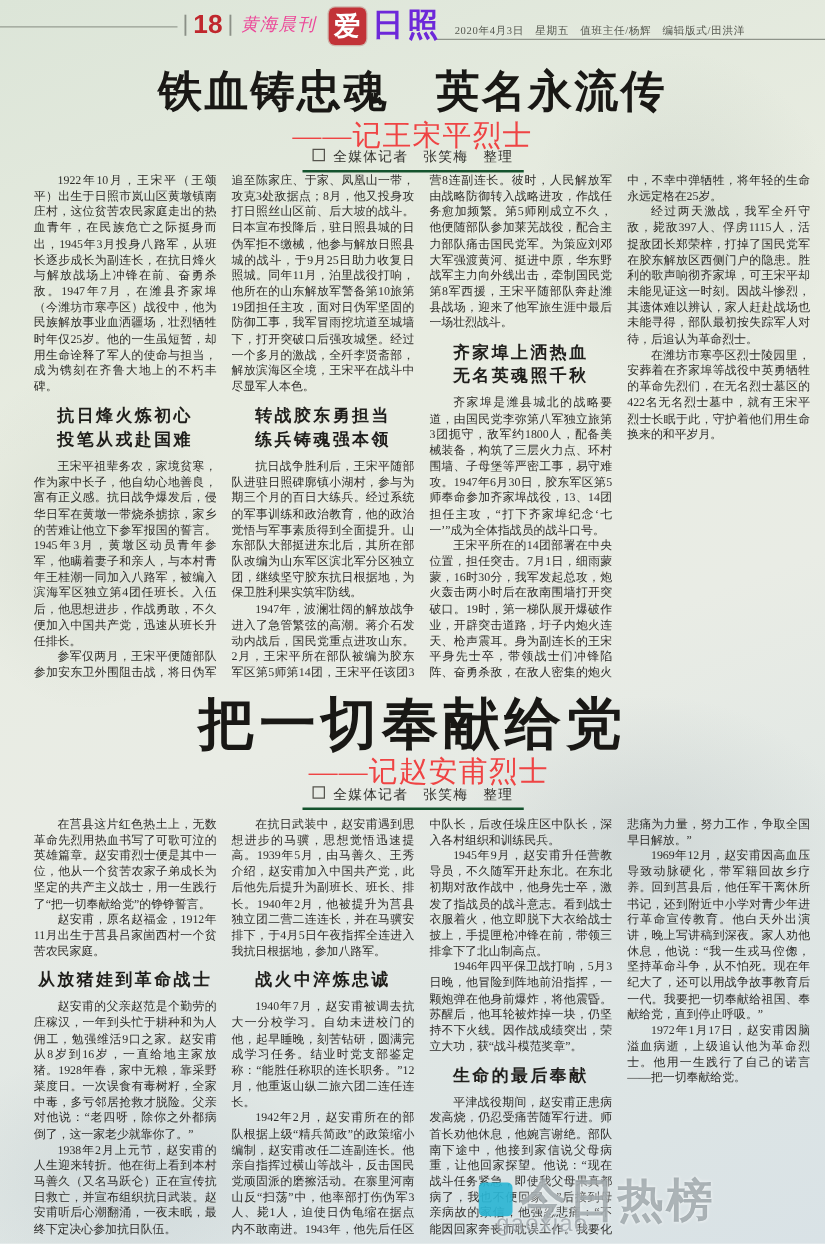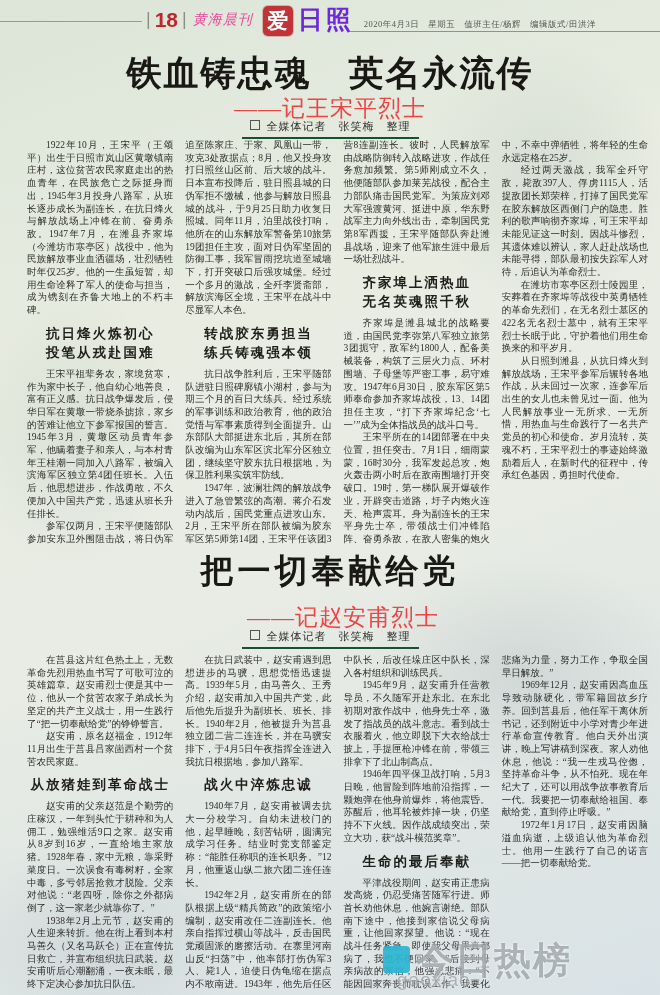--- a/index.html
+++ b/index.html
@@ -24,21 +24,21 @@
   .edition{color:#ec4899;font-size:14px;font-weight:normal;font-style:italic;letter-spacing:1px;margin:0 6px 0 2px;}
   .logo{width:30px;height:30px;background:#c23338;border-radius:5px;color:#fff;font-size:21px;font-weight:bold;
         display:flex;align-items:center;justify-content:center;margin:2px 5px 0 4px;box-shadow:0 0 0 1px rgba(150,30,30,.25);}
   .masthead{font-size:25px;font-weight:900;letter-spacing:3px;color:#6d28d9;font-family:"Liberation Sans",sans-serif;}
   .dateline{font-size:8.5px;color:#54564e;margin-left:10px;padding-top:10px;letter-spacing:.5px;}
 
   
   .a-title{position:absolute;left:0;right:0;text-align:center;font-weight:900;color:#191815;
            font-family:"Liberation Sans",sans-serif;}
   .a1-title{top:50px;font-size:35px;letter-spacing:2px;}
-  .a2-title{top:549px;font-size:33px;letter-spacing:4px;}
+  .a2-title{top:549px;font-size:45px;letter-spacing:4px;}
   .a-sub{position:absolute;left:0;right:0;text-align:center;font-size:23px;color:#ef4444;letter-spacing:1px;}
   .a1-sub{top:93px;}
   .a2-sub{top:602px;margin-left:26px;}
   .byline-wrap{position:absolute;left:0;right:0;text-align:center;}
   .a1-byline{top:116px;}
   .a2-byline{top:626px;}
   .byline{display:inline-block;font-size:11px;color:#33322e;border-bottom:2px solid #14532d;padding:0 8px 3px 8px;letter-spacing:1px;}
   .byline .box{display:inline-block;width:8px;height:8px;border:1px solid #55544d;margin-right:7px;vertical-align:0;}
 
   
@@ -98,21 +98,20 @@
     <p class="para">抗日战争胜利后，王宋平随部队进驻日照碑廓镇小湖村，参与为期三个月的百日大练兵。经过系统的军事训练和政治教育，他的政治觉悟与军事素质得到全面提升。山东部队大部挺进东北后，其所在部队改编为山东军区滨北军分区独立团，继续坚守胶东抗日根据地，为保卫胜利果实筑牢防线。</p>
     <p class="para">1947年，波澜壮阔的解放战争进入了急管繁弦的高潮。蒋介石发动内战后，国民党重点进攻山东。2月，王宋平所在部队被编为胶东军区第5师第14团，王宋平任该团3营8连副连长。彼时，人民解放军由战略防御转入战略进攻，作战任务愈加频繁。第5师刚成立不久，他便随部队参加莱芜战役，配合主力部队痛击国民党军。为策应刘邓大军强渡黄河、挺进中原，华东野战军主力向外线出击，牵制国民党第8军西援，王宋平随部队奔赴潍县战场，迎来了他军旅生涯中最后一场壮烈战斗。</p>
     <div class="colhead">
       <div>齐家埠上洒热血</div>
       <div>无名英魂照千秋</div>
     </div>
     <p class="para">齐家埠是潍县城北的战略要道，由国民党李弥第八军独立旅第3团扼守，敌军约1800人，配备美械装备，构筑了三层火力点、环村围墙、子母堡等严密工事，易守难攻。1947年6月30日，胶东军区第5师奉命参加齐家埠战役，13、14团担任主攻，“打下齐家埠纪念‘七一’”成为全体指战员的战斗口号。</p>
     <p class="para">王宋平所在的14团部署在中央位置，担任突击。7月1日，细雨蒙蒙，16时30分，我军发起总攻，炮火轰击两小时后在敌南围墙打开突破口。19时，第一梯队展开爆破作业，开辟突击道路，圩子内炮火连天、枪声震耳。身为副连长的王宋平身先士卒，带领战士们冲锋陷阵、奋勇杀敌，在敌人密集的炮火中，不幸中弹牺牲，将年轻的生命永远定格在25岁。</p>
     <p class="para">经过两天激战，我军全歼守敌，毙敌397人、俘虏1115人，活捉敌团长郑荣梓，打掉了国民党军在胶东解放区西侧门户的隐患。胜利的歌声响彻齐家埠，可王宋平却未能见证这一时刻。因战斗惨烈，其遗体难以辨认，家人赶赴战场也未能寻得，部队最初按失踪军人对待，后追认为革命烈士。</p>
     <p class="para">在潍坊市寒亭区烈士陵园里，安葬着在齐家埠等战役中英勇牺牲的革命先烈们，在无名烈士墓区的422名无名烈士墓中，就有王宋平烈士长眠于此，守护着他们用生命换来的和平岁月。</p>
-    <p class="para">从日照到潍县，从抗日烽火到解放战场，王宋平参军后辗转各地作战，从未回过一次家，连参军后出生的女儿也未曾见过一面。他为人民解放事业一无所求、一无所惜，用热血与生命践行了一名共产党员的初心和使命。岁月流转，英魂不朽，王宋平烈士的事迹始终激励着后人，在新时代的征程中，传承红色基因，勇担时代使命。</p>
   </div>
 
 <div class="a-title a2-title">把一切奉献给党</div>
 <div class="a-sub a2-sub">——记赵安甫烈士</div>
 <div class="byline-wrap a2-byline">
   <span class="byline"><span class="box"></span><span>全媒体记者　张笑梅　整理</span></span>
 </div>
 <div class="cols cols2">
     <p class="para">在莒县这片红色热土上，无数革命先烈用热血书写了可歌可泣的英雄篇章。赵安甫烈士便是其中一位，他从一个贫苦农家子弟成长为坚定的共产主义战士，用一生践行了“把一切奉献给党”的铮铮誓言。</p>
     <p class="para">赵安甫，原名赵福金，1912年11月出生于莒县吕家崮西村一个贫苦农民家庭。</p>

